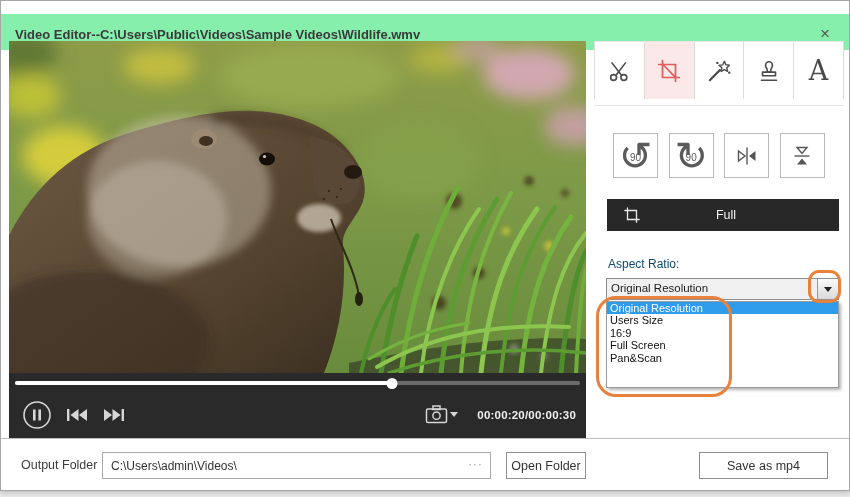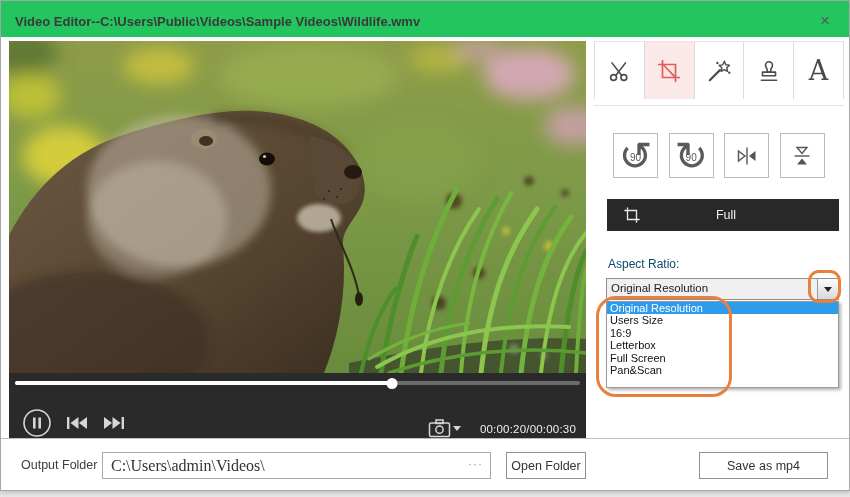--- a/index.html
+++ b/index.html
@@ -3,34 +3,34 @@
 <meta charset="utf-8">
 <style>
   * { margin:0; padding:0; box-sizing:border-box; }
   html,body { width:850px; height:497px; }
   body { background:#e9e9e9; font-family:"Liberation Sans", sans-serif; position:relative; overflow:hidden; }
 
   .window { position:absolute; left:0; top:0; width:850px; height:491px; background:#ffffff;
             border:1px solid #a6a6a6; box-shadow:0 2px 5px rgba(0,0,0,.18); }
 
   
-  .titlebar { position:absolute; left:0; top:0; width:100%; height:36px; background:#22c55e; }
+  .titlebar { position:absolute; left:0; top:13px; width:100%; height:36px; background:#86efac; }
   .title { position:absolute; left:14px; top:13px; font-size:13px; font-weight:bold; color:#3a3a3a; white-space:nowrap; }
   .close-btn { position:absolute; right:13px; top:9px; width:22px; height:22px; font-size:17px; color:#5a5a5a;
                text-align:center; line-height:22px; cursor:default; }
 
   
   .player { position:absolute; left:8px; top:40px; width:577px; height:397px; background:#2a2a2a; }
   .video-frame { display:block; width:577px; height:332px; }
   .controls { position:absolute; left:0; top:332px; width:577px; height:65px; background:#2a2a2a; }
   .seek { position:absolute; left:6px; right:6px; top:4px; height:12px; }
   .seek-track { position:absolute; left:0; right:0; top:4px; height:3.5px; background:#6b6b6b; border-radius:2px; }
   .seek-played { position:absolute; left:0; top:0; height:100%; background:#ffffff; border-radius:2px; }
   .seek-thumb { position:absolute; top:1px; width:11px; height:11px; border-radius:50%; background:#ffffff; transform:translateX(-50%); }
-  .ctl-row { position:absolute; left:0; right:0; top:18px; bottom:0; display:flex; align-items:flex-end; }
+  .ctl-row { position:absolute; left:0; right:0; top:18px; bottom:0; display:flex; align-items:center;font-weight:bold; }
   .ctl-left { display:flex; align-items:center; gap:13px; padding-left:13px; }
   .ctl-right { margin-left:auto; display:flex; align-items:center; gap:7px; padding-right:10px; }
   .icon-btn { display:flex; align-items:center; justify-content:center; }
   .time { color:#efefef; font-size:11.5px; letter-spacing:.2px; margin-left:12px; }
   .cam-caret { width:0; height:0; border-left:4.5px solid transparent; border-right:4.5px solid transparent; border-top:5.5px solid #d6d6d6; margin-left:2px; }
 
   
   .panel { position:absolute; left:593px; top:40px; width:250px; height:397px; background:#fff; }
   .tabs { position:absolute; left:0; top:0; width:250px; height:58px; display:flex; border-top:1px solid #e6e6e6; }
   .tab { flex:1 1 0; border-right:1px solid #dcdcdc; display:flex; align-items:center; justify-content:center; background:#fff; cursor:default; }
@@ -65,21 +65,21 @@
 
   .annot { position:absolute; border:3px solid #e8813c; pointer-events:none; }
   .annot-arrow { left:214px; top:229px; width:33px; height:33px; border-radius:11px; }
   .annot-list  { left:2px; top:255px; width:136px; height:101px; border-radius:20px; }
 
   
   .bottombar { position:absolute; left:0; top:437px; width:100%; height:52px; background:#fff; border-top:1px solid #bdbdbd; }
   .ob-label { position:absolute; left:20px; top:19px; font-size:12.5px; color:#3c3c3c; }
   .path-field { position:absolute; left:101px; top:13px; width:389px; height:27px; border:1px solid #a9a9a9; background:#fff; }
   .path-input { position:absolute; left:0; top:0; width:100%; height:100%; border:none; outline:none; background:transparent;
-                font-family:Liberation Serif, serif; font-size:16px; color:#333; padding:0 28px 0 8px; }
+                font-family:Liberation Sans, sans-serif; font-size:12px; color:#333; padding:0 28px 0 8px; }
   .browse-dots { position:absolute; right:7px; top:4px; font-size:12px; color:#9a9a9a; letter-spacing:1px; }
   .bar-btn { position:absolute; top:13px; height:27px; background:#fff; border:1px solid #8f8f8f; font-family:"Liberation Sans", sans-serif;
              font-size:12.5px; color:#333; cursor:default; }
   .open-folder-btn { left:505px; width:80px; }
   .save-btn { left:698px; width:129px; }
 
   svg .stroke { fill:none; stroke:#4c4c4c; stroke-width:1.5; stroke-linecap:round; stroke-linejoin:round; }
 </style>
 </head>
 <body>
@@ -327,21 +327,20 @@
       <span class="combo-value">Original Resolution</span>
       <div class="combo-arrow-btn">
         <div class="combo-caret"></div>
       </div>
     </div>
 
     <div class="dropdown">
       <div class="dd-item sel">Original Resolution</div>
       <div class="dd-item">Users Size</div>
       <div class="dd-item">16:9</div>
-      <div class="dd-item">Letterbox</div>
       <div class="dd-item">Full Screen</div>
       <div class="dd-item">Pan&amp;Scan</div>
     </div>
 
     <div class="annot annot-arrow"></div>
     <div class="annot annot-list"></div>
   </div>
 
   <div class="bottombar">
     <span class="ob-label">Output Folder :</span>

